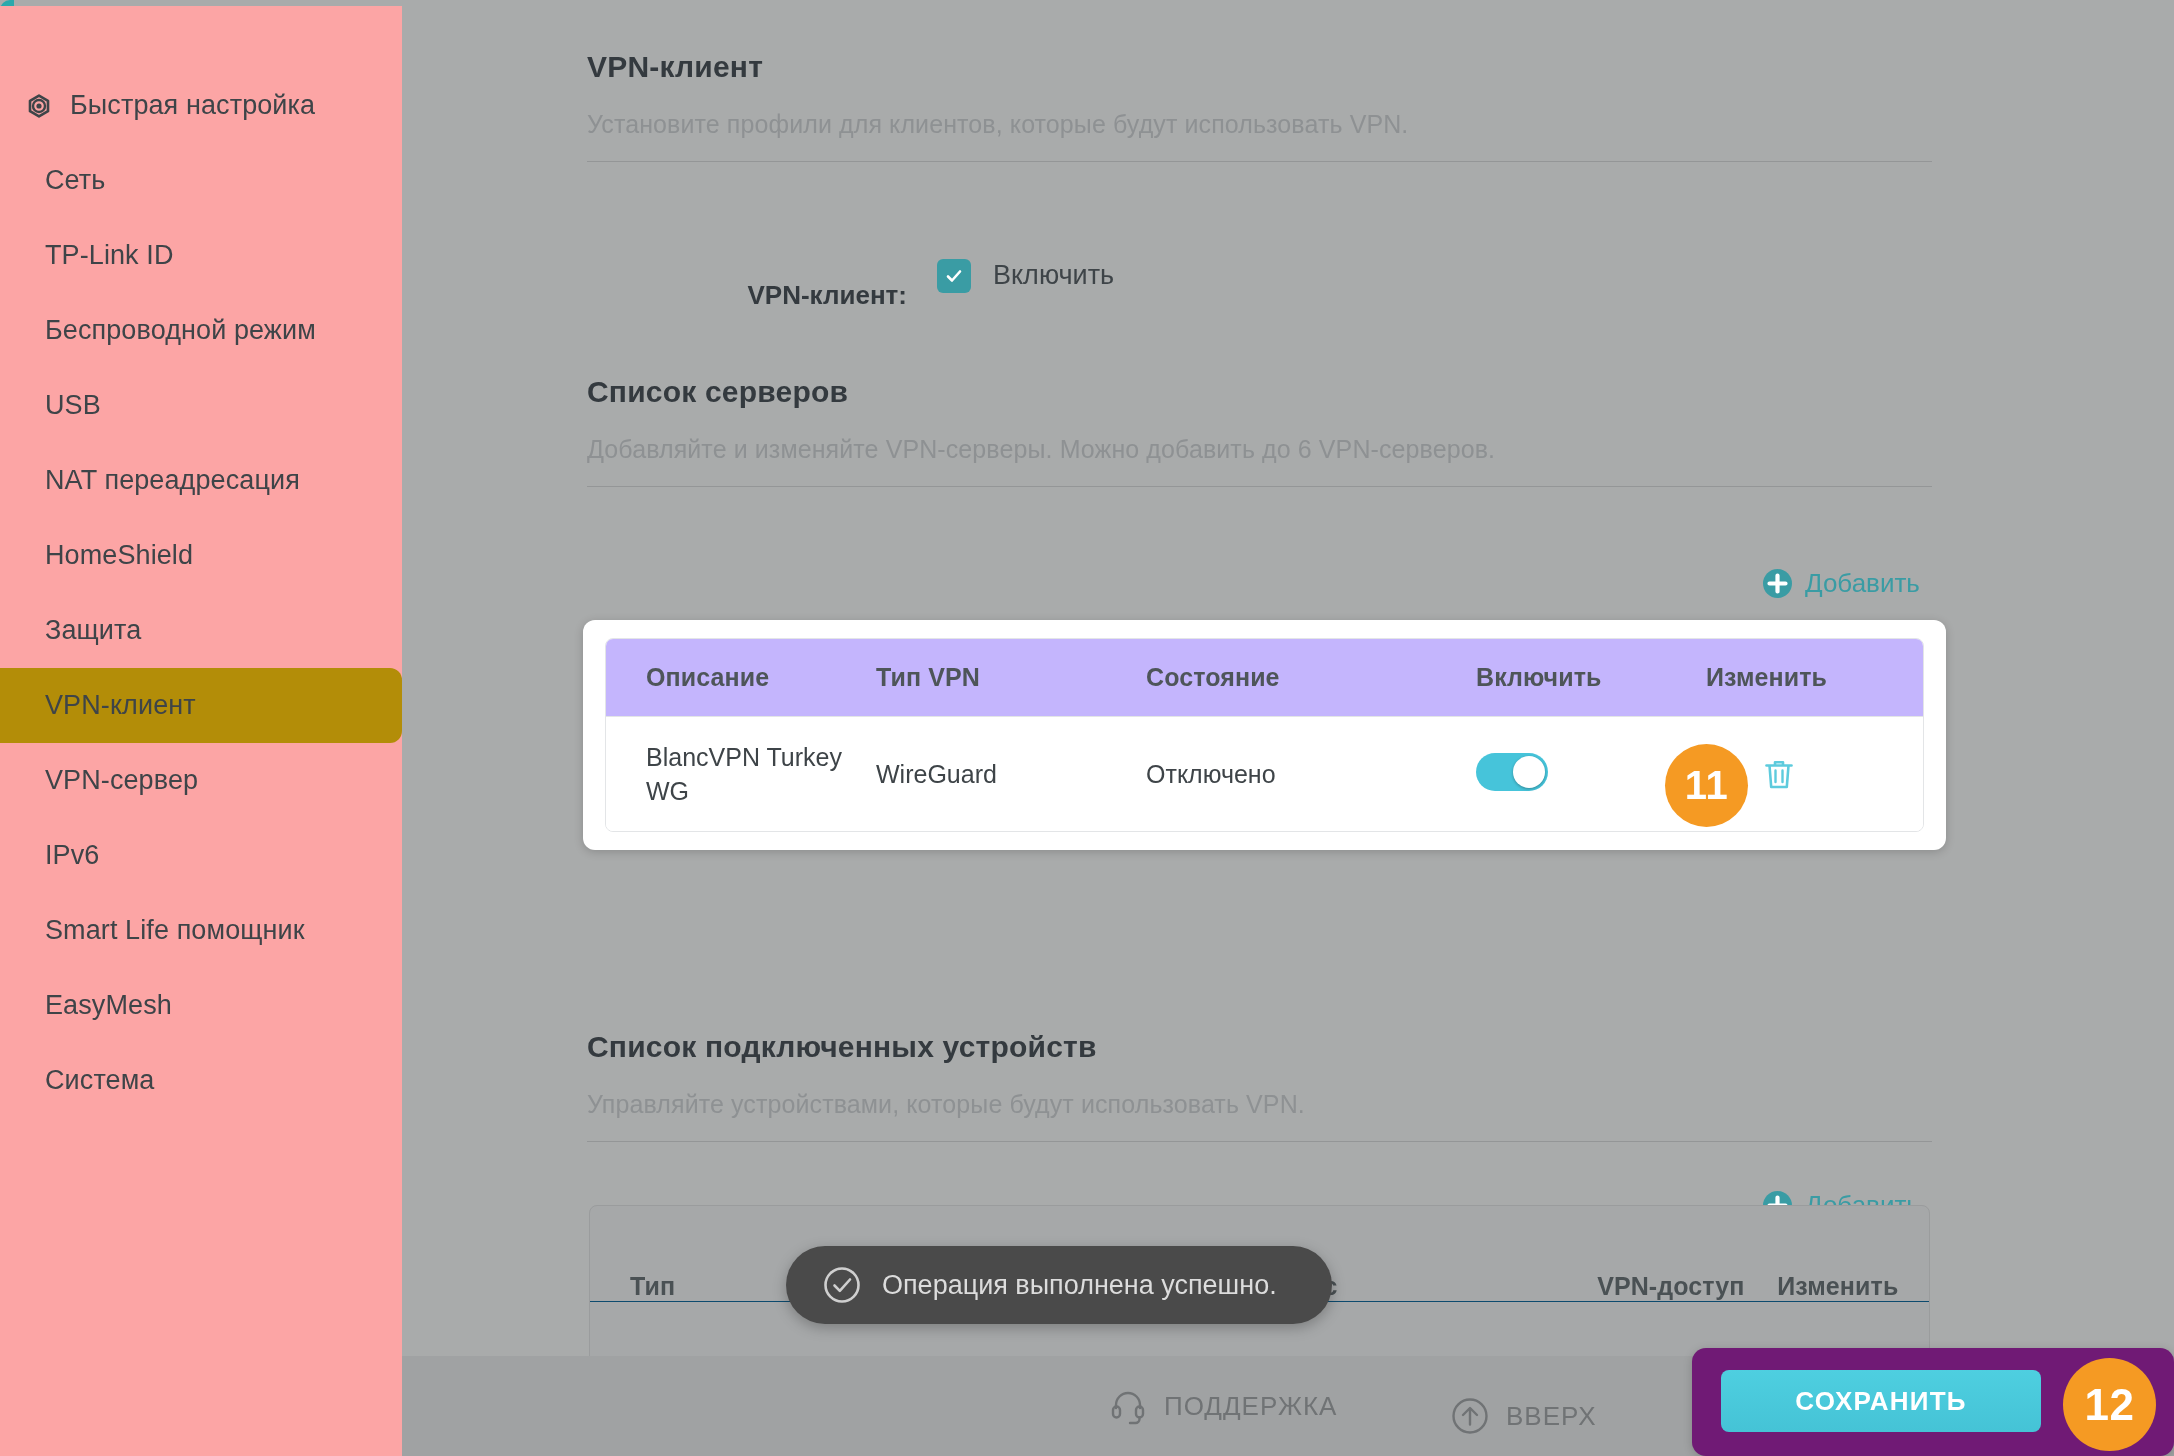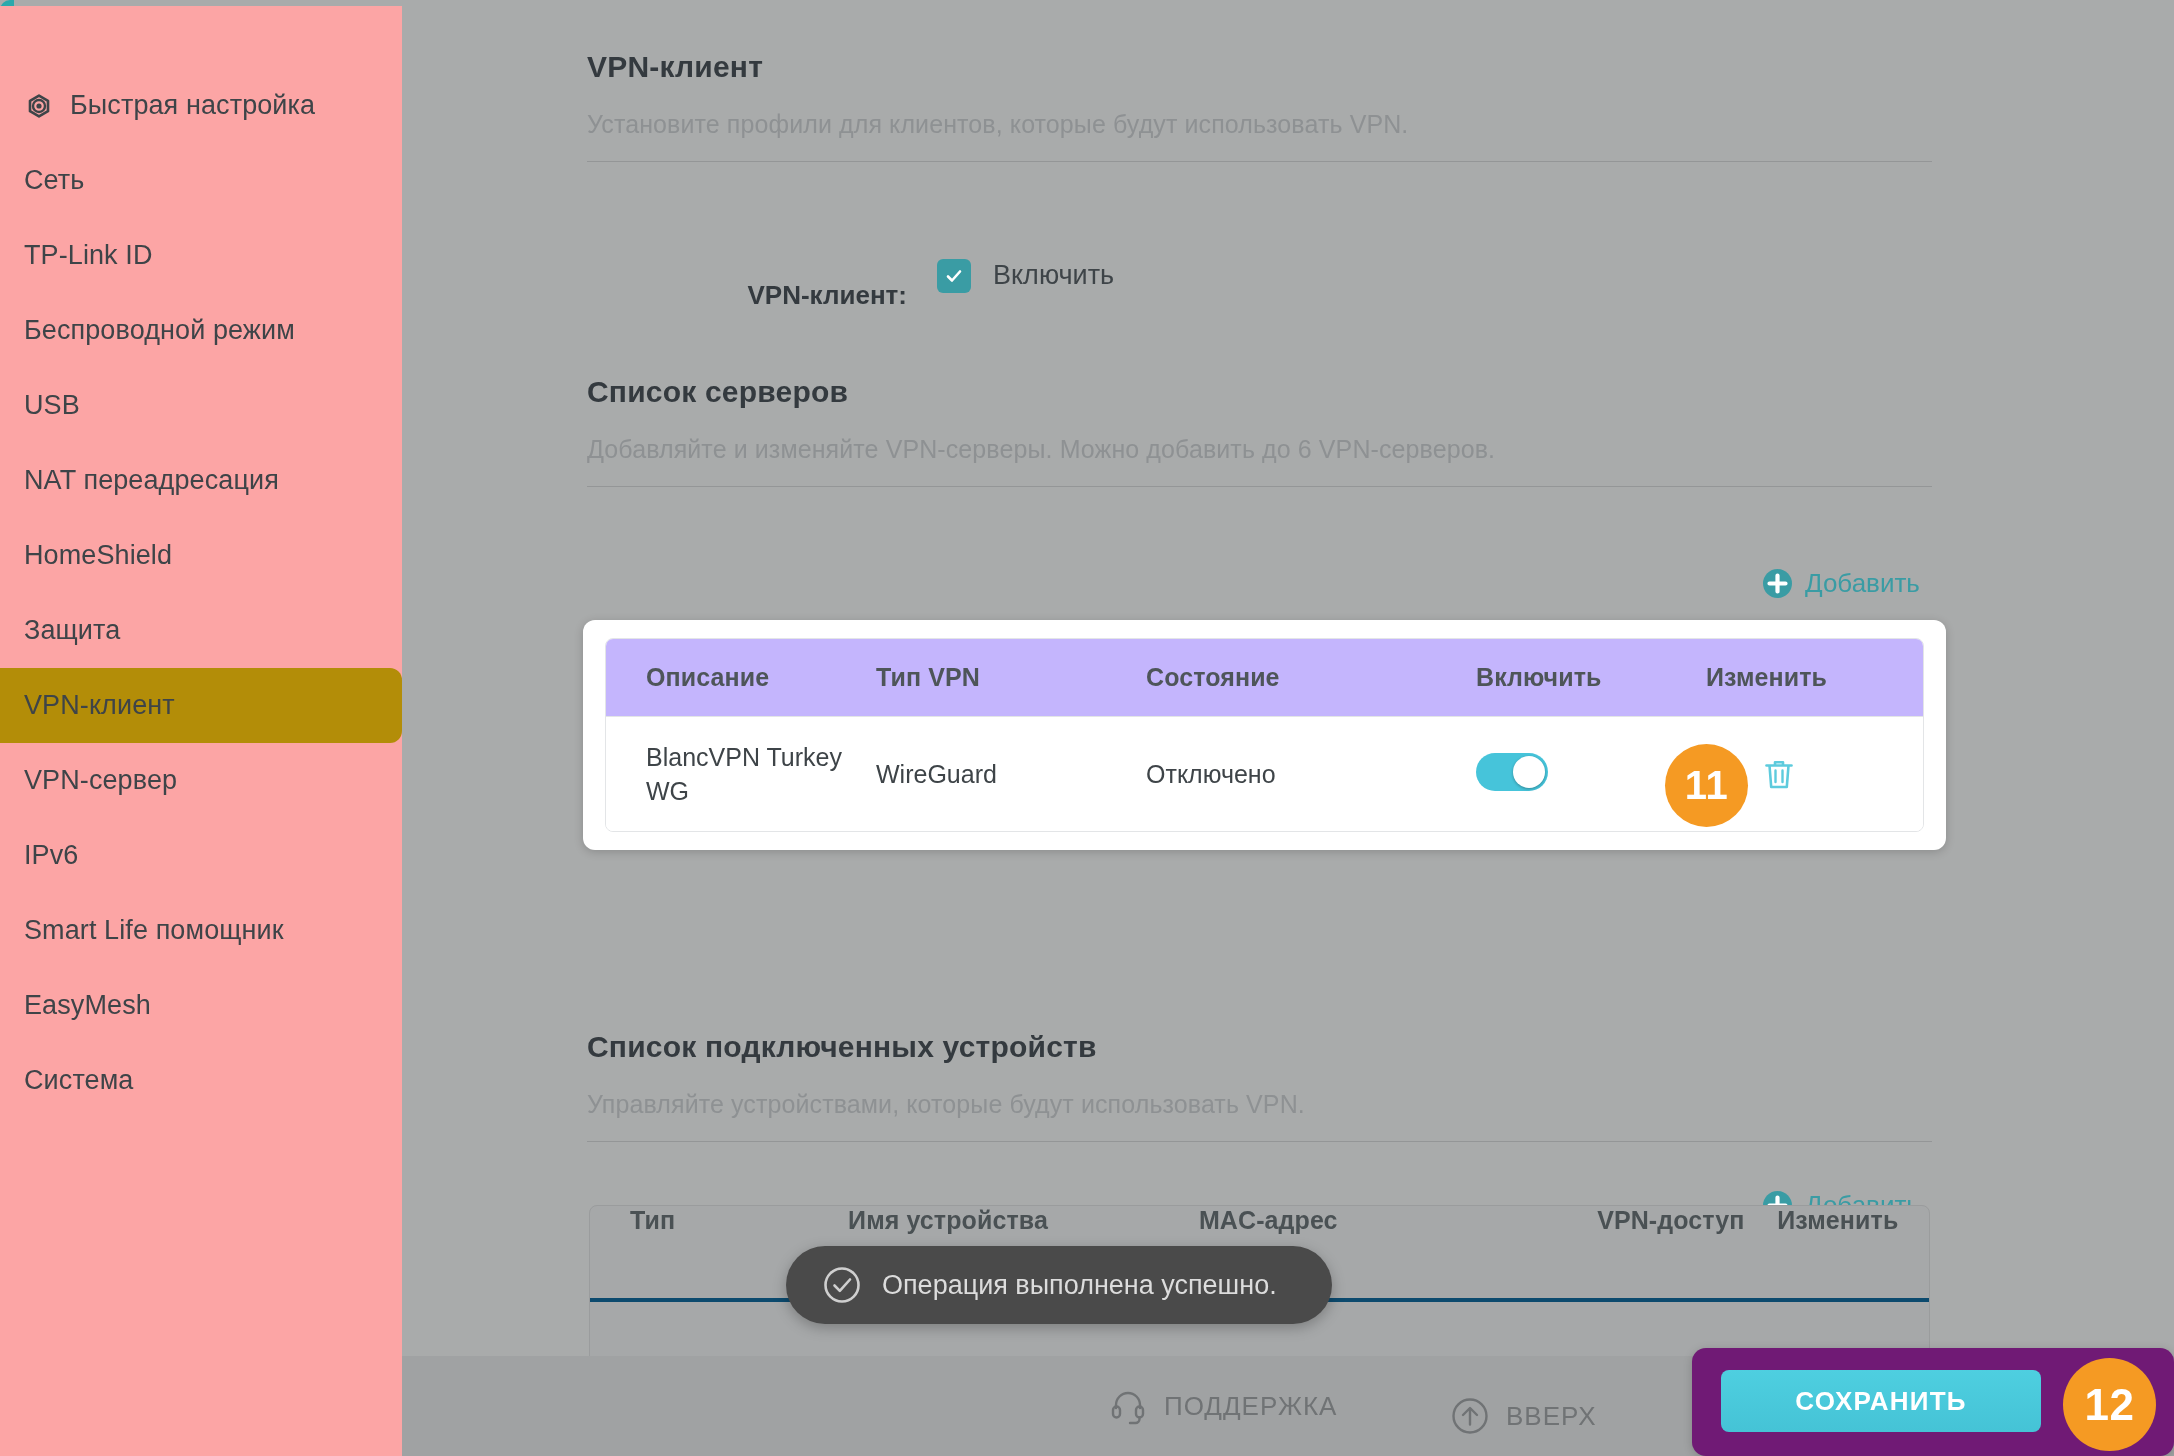--- a/index.html
+++ b/index.html
@@ -21,21 +21,21 @@
   
   .sidebar{
     position:absolute;left:0;top:6px;width:402px;height:1456px;
     background:#fca5a5;
   }
   .sidebar-inner{padding-top:62px;}
   .side-item{
     position:relative;
     height:75px;
     display:flex;align-items:center;
-    padding-left:24px;
+    padding-left:45px;
     box-sizing:border-box;
     font-size:27px;
     color:#3e4448;
     letter-spacing:.1px;
     white-space:nowrap;
   }
   .side-item.quick{padding-left:22px;}
   .side-item.active{
     background:#b38d08;
     border-top-right-radius:12px;
@@ -151,22 +151,22 @@
 
   
   .tbl2{
     position:absolute;left:589px;top:1205px;width:1341px;height:180px;
     border:1px solid #9a9c9d;border-top-left-radius:8px;border-top-right-radius:8px;
     box-sizing:border-box;
     background:#a6a8a9;
     overflow:hidden;
   }
   .tbl2-head{
-    display:flex;align-items:flex-start;height:96px;
-    border-bottom:4px solid #0c4a6e;
+    display:flex;align-items:flex-end;height:96px;
+    border-bottom:1px solid #0c4a6e;
     box-sizing:border-box;
   }
   .tbl2-row{display:flex;align-items:center;height:84px;}
   .d-type{width:270px;padding-left:40px;box-sizing:border-box;}
   .d-name{width:370px;}
   .d-mac{width:420px;}
   .d-acc{width:190px;}
   .d-edit{width:160px;}
   .th2{font-size:25px;font-weight:bold;color:#4a5154;letter-spacing:.1px;}
   .pill{

